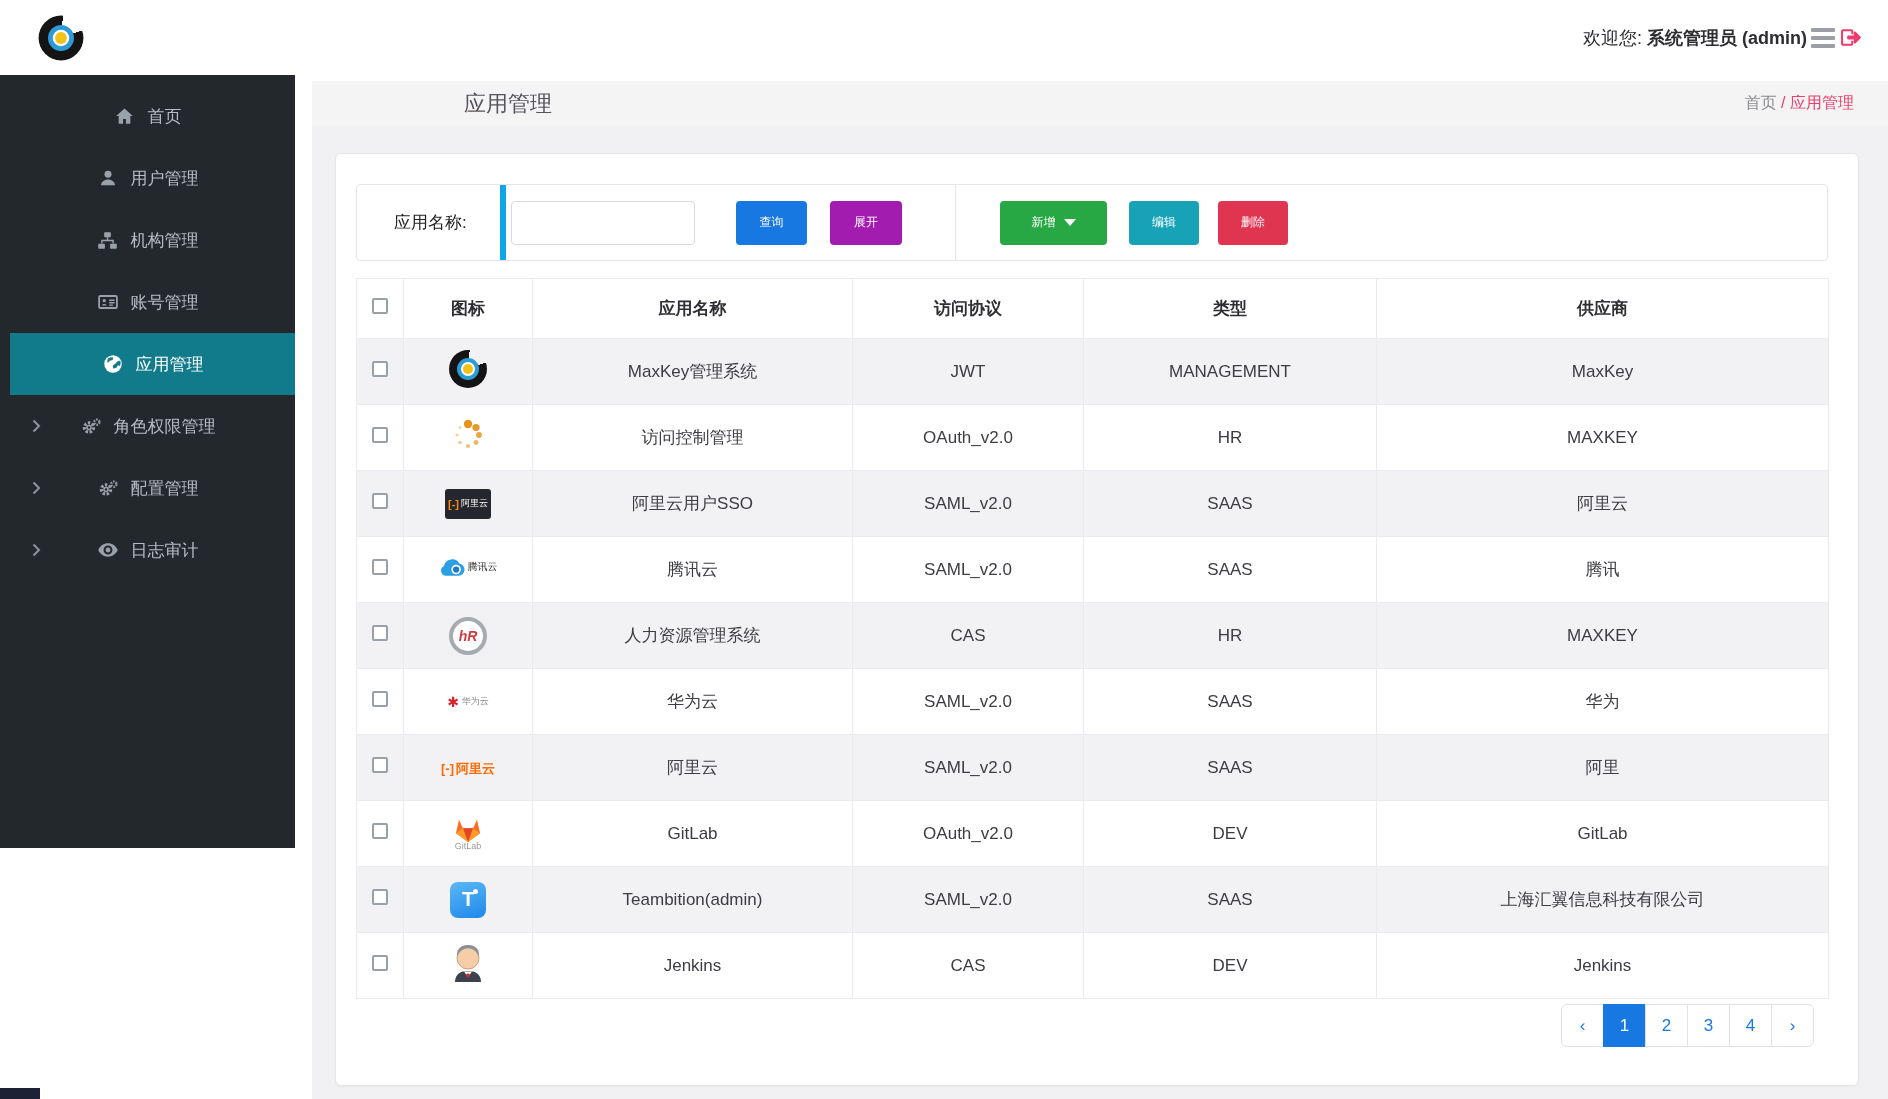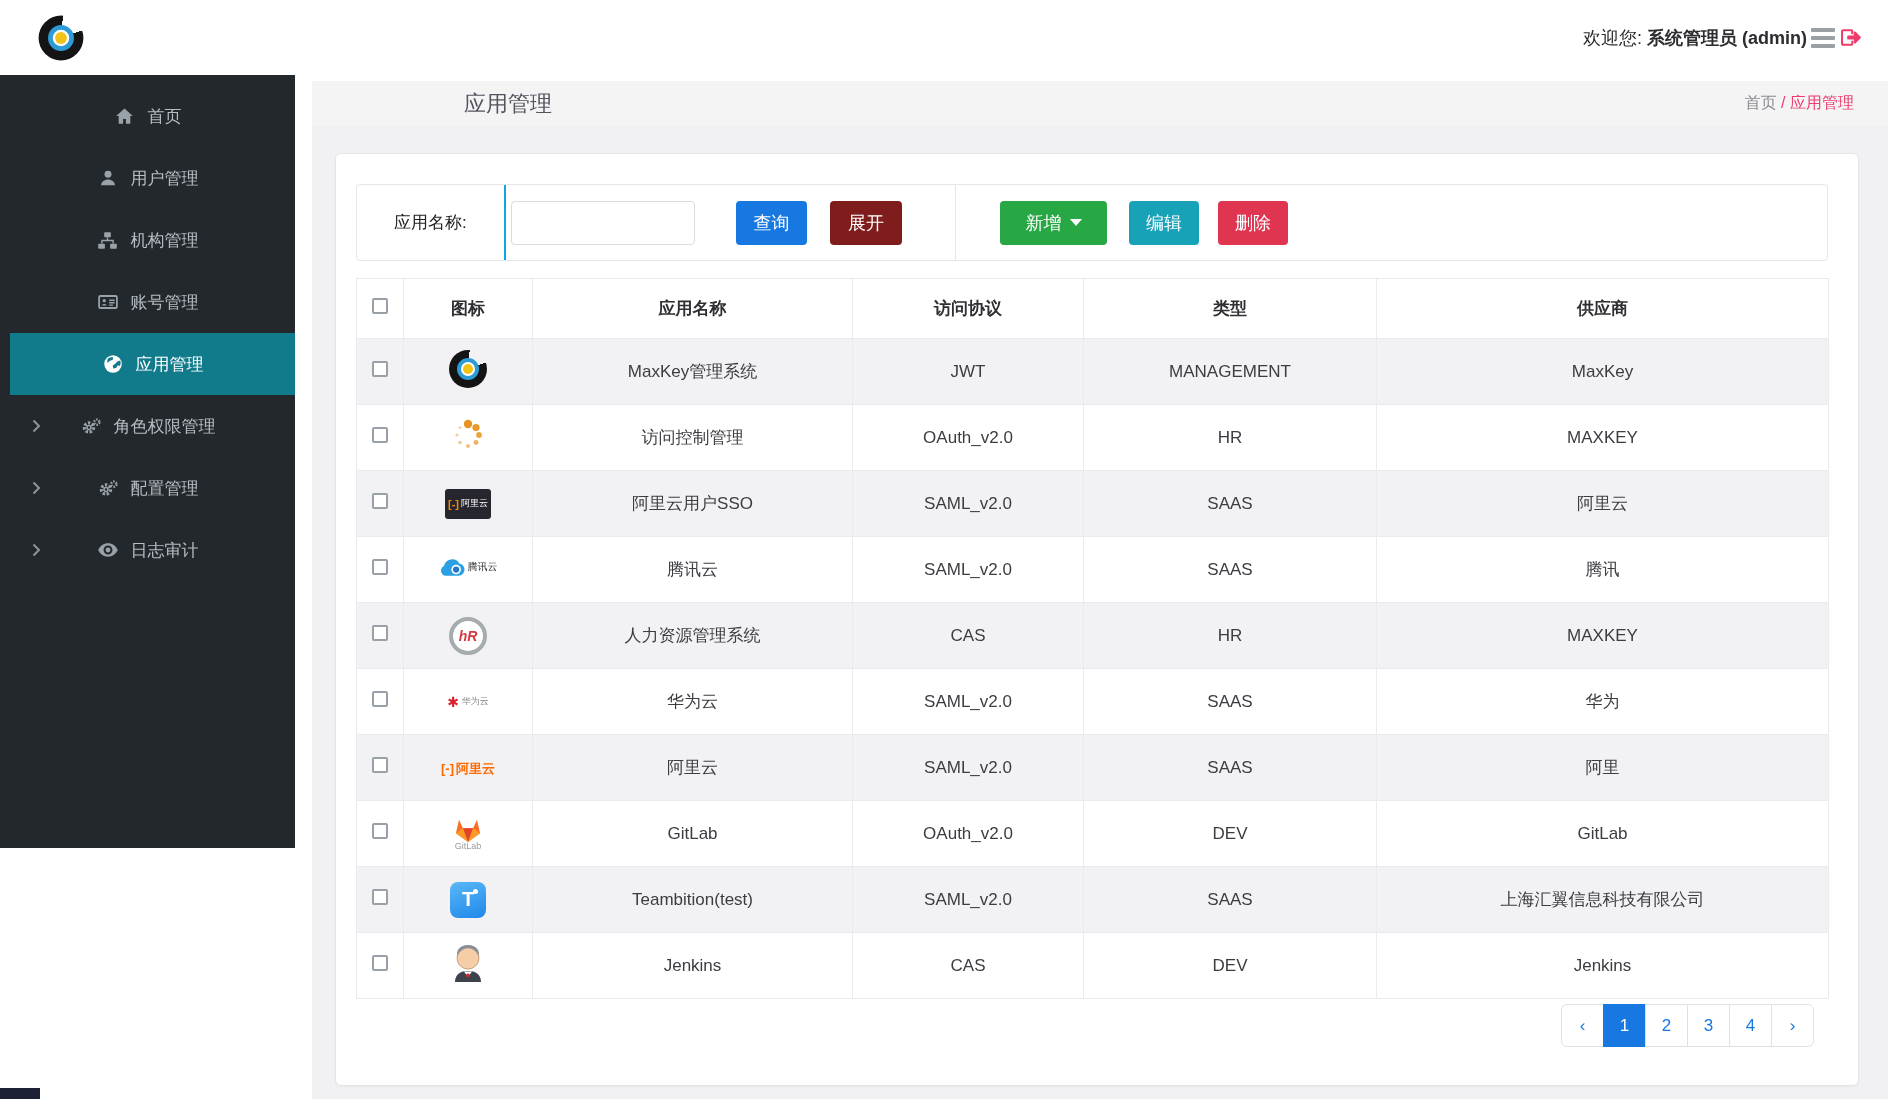--- a/index.html
+++ b/index.html
@@ -39,27 +39,27 @@
   .breadcrumb { margin-left:auto; margin-right:34px; font-size:16px; }
   .breadcrumb .bc-home { color:#8a8a90; cursor:pointer; }
   .breadcrumb .bc-sep, .breadcrumb .bc-cur { color:#ee3d6e; }
   
   .content { position:absolute; left:312px; top:126px; width:1576px; height:973px; background:#f1f1f3; }
   .card { position:absolute; left:23px; top:27px; width:1524px; height:933px; background:#fff;
     border:1px solid #e5e5e8; border-radius:6px; box-shadow:0 1px 2px rgba(0,0,0,.04); }
   
   .toolbar { position:absolute; left:20px; top:30px; width:1472px; height:77px; border:1px solid #e6e6e9; border-radius:4px;
     display:flex; align-items:center; }
-  .search-label-cell { width:149px; height:100%; border-right:2px solid #0ea5e9; display:flex; align-items:center;
+  .search-label-cell { width:149px; height:100%; border-right:6px solid #0ea5e9; display:flex; align-items:center;
     padding-left:37px; font-size:17px; color:#222; }
   .search-input { margin-left:5px; width:184px; height:44px; border:1px solid #d8dbdf; border-radius:4px; font-size:16px; padding:0 10px; outline:none; }
-  .btn { height:44px; border:none; border-radius:4px; color:#fff; font-size:18px; cursor:pointer;
+  .btn { height:44px; border:none; border-radius:4px; color:#fff; font-size:12px; cursor:pointer;
     font-family:Liberation Sans, sans-serif; display:inline-flex; align-items:center; justify-content:center; gap:8px; }
   .btn-query  { margin-left:41px; width:71px; background:#1778e2; }
-  .btn-expand { margin-left:23px; width:72px; background:#7f1d1d; }
+  .btn-expand { margin-left:23px; width:72px; background:#a21caf; }
   .tb-divider { margin-left:53px; width:1px; height:75px; background:#e6e6e9; }
   .btn-add    { margin-left:44px; width:107px; background:#28a745; }
   .btn-edit   { margin-left:22px; width:70px; background:#17a2b8; }
   .btn-del    { margin-left:19px; width:70px; background:#df3550; }
   .caret-down { width:0; height:0; border-left:6px solid transparent; border-right:6px solid transparent; border-top:7px solid #fff; }
   .caret-up   { width:0; height:0; border-left:6px solid transparent; border-right:6px solid transparent; border-bottom:7px solid #fff; }
   
   .app-table { position:absolute; left:20px; top:124px; width:1472px; border-collapse:collapse; table-layout:fixed;
     font-size:17px; color:#3c3c42; }
   .app-table th, .app-table td { border:1px solid #e9ebee; text-align:center; vertical-align:middle; }
@@ -368,21 +368,21 @@
             <td>GitLab</td>
             <td>OAuth_v2.0</td>
             <td>DEV</td>
             <td>GitLab</td>
           </tr>
           <tr class="odd">
             <td><span class="cb"></span></td>
             <td><span class="appicon">
                 <span class="ic-tb">T<span class="tb-dot"></span></span>
               </span></td>
-            <td>Teambition(test)</td>
+            <td>Teambition(admin)</td>
             <td>SAML_v2.0</td>
             <td>SAAS</td>
             <td>上海汇翼信息科技有限公司</td>
           </tr>
           <tr class="even">
             <td><span class="cb"></span></td>
             <td><span class="appicon">
                 <svg width="34" height="40" viewBox="0 0 34 38">
                   <circle cx="17" cy="14" r="11" fill="#f5cda6" stroke="#c9a27c" stroke-width="1"></circle>
                   <path d="M6.5 12a11 11 0 0 1 21 0c1.5-4-1-11-10.5-11S5 8 6.5 12z" fill="#8a8f95"></path>

